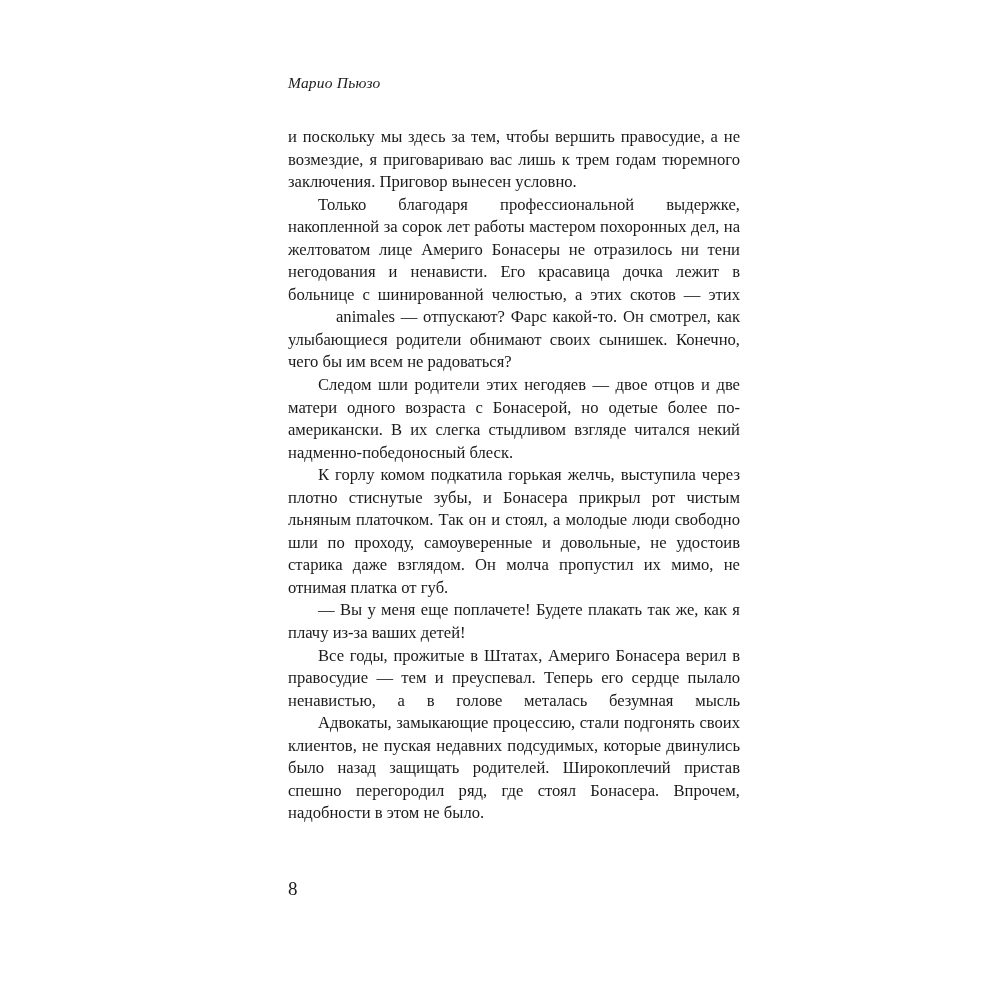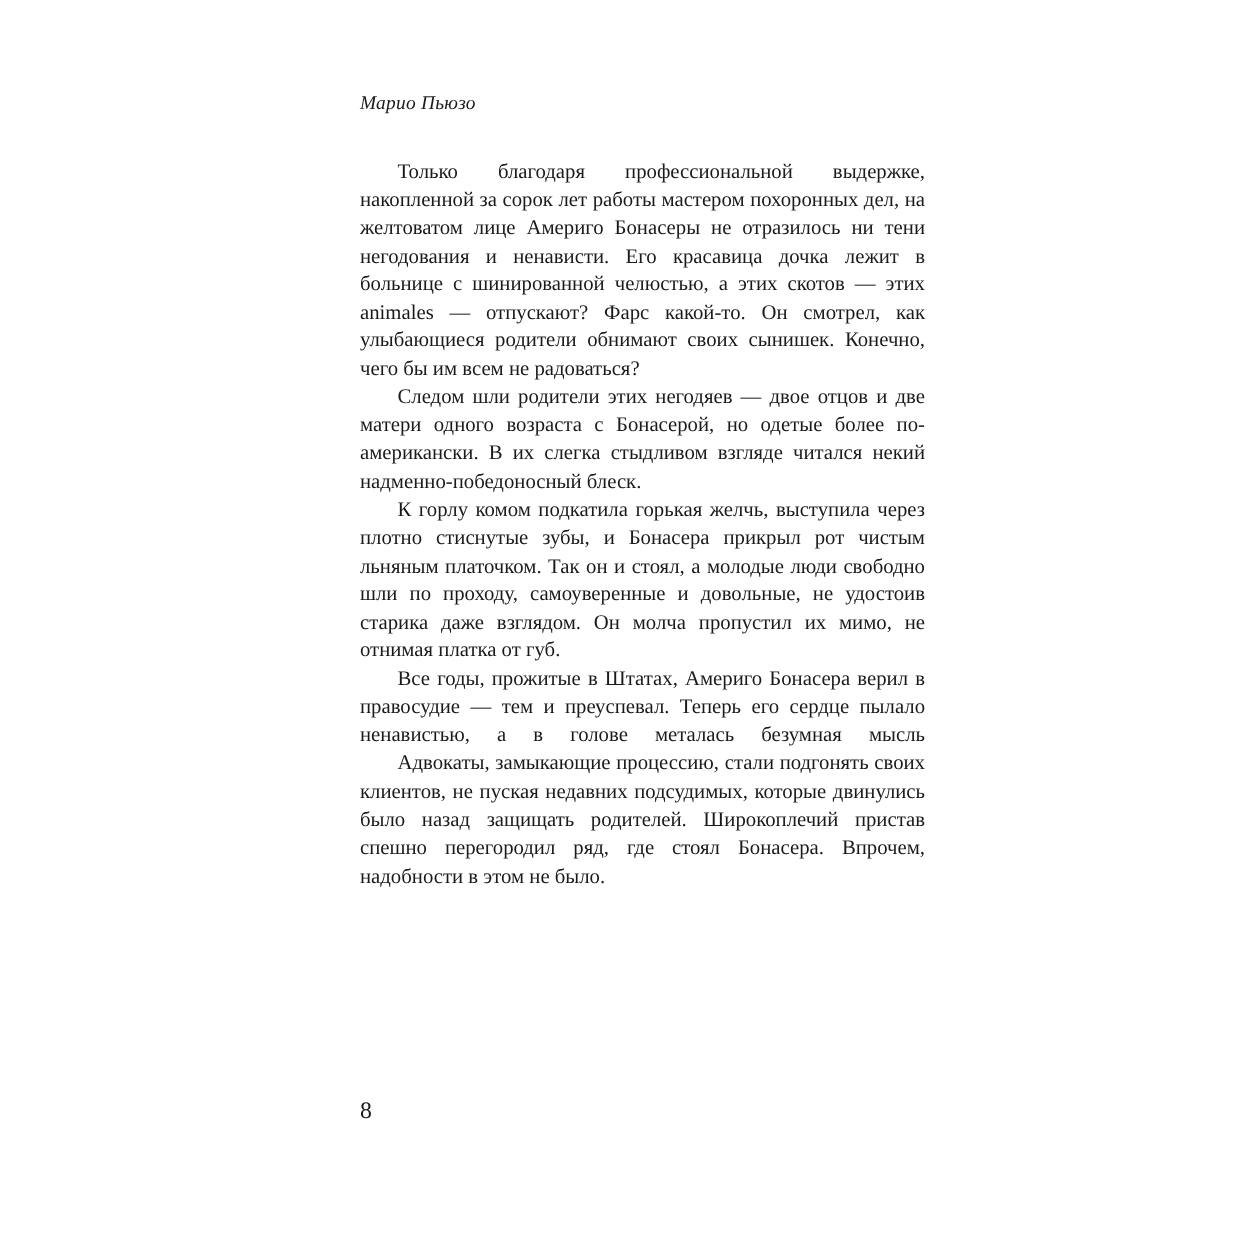--- a/index.html
+++ b/index.html
@@ -65,20 +65,21 @@
     text-indent: 30px;
   }
 
   
   .para.break-justify {
     text-align-last: justify;
   }
 
   .latin {
     font-style: normal;
+    margin-left: 48px;
   }
 
   
   .folio {
     position: absolute;
     left: 288px;
     top: 878px;
     font-size: 19px;
     line-height: 22px;
     color: #1a1a1a;
@@ -86,28 +87,30 @@
 </style>
 </head>
 <body>
 
 <div class="page">
 
   <div class="running-header">Марио Пьюзо</div>
 
   <div class="text-block">
 
+    <p class="para continued">и поскольку мы здесь за тем, чтобы вершить правосудие, а не возмездие, я приговариваю вас лишь к трем годам тюремного заключения. Приговор вынесен условно.</p>
 
     <p class="para"><span>Только благодаря профессиональной выдержке, накопленной за сорок лет работы мастером похоронных дел, на желтоватом лице Америго Бонасеры не отразилось ни тени негодования и ненависти. Его красавица дочка лежит в больнице с шинированной челюстью, а этих скотов — этих </span><span class="latin">animales</span><span> — отпускают? Фарс какой-то. Он смотрел, как улыбающиеся родители обнимают своих сынишек. Конечно, чего бы им всем не радоваться?</span></p>
 
     <p class="para">Следом шли родители этих негодяев — двое отцов и две матери одного возраста с Бонасерой, но одетые более по-американски. В их слегка стыдливом взгляде читался некий надменно-победоносный блеск.</p>
 
     <p class="para">К горлу комом подкатила горькая желчь, выступила через плотно стиснутые зубы, и Бонасера прикрыл рот чистым льняным платочком. Так он и стоял, а молодые люди свободно шли по проходу, самоуверенные и довольные, не удостоив старика даже взглядом. Он молча пропустил их мимо, не отнимая платка от губ.</p>
 
 
+    <p class="para dialogue">— Вы у меня еще поплачете! Будете плакать так же, как я плачу из-за ваших детей!</p>
 
     <p class="para break-justify">Все годы, прожитые в Штатах, Америго Бонасера верил в правосудие — тем и преуспевал. Теперь его сердце пылало ненавистью, а в голове металась безумная мысль</p>
 
     <p class="para">Адвокаты, замыкающие процессию, стали подгонять своих клиентов, не пуская недавних подсудимых, которые двинулись было назад защищать родителей. Широкоплечий пристав спешно перегородил ряд, где стоял Бонасера. Впрочем, надобности в этом не было.</p>
 
   </div>
 
   <div class="folio">8</div>
 
 </div>

